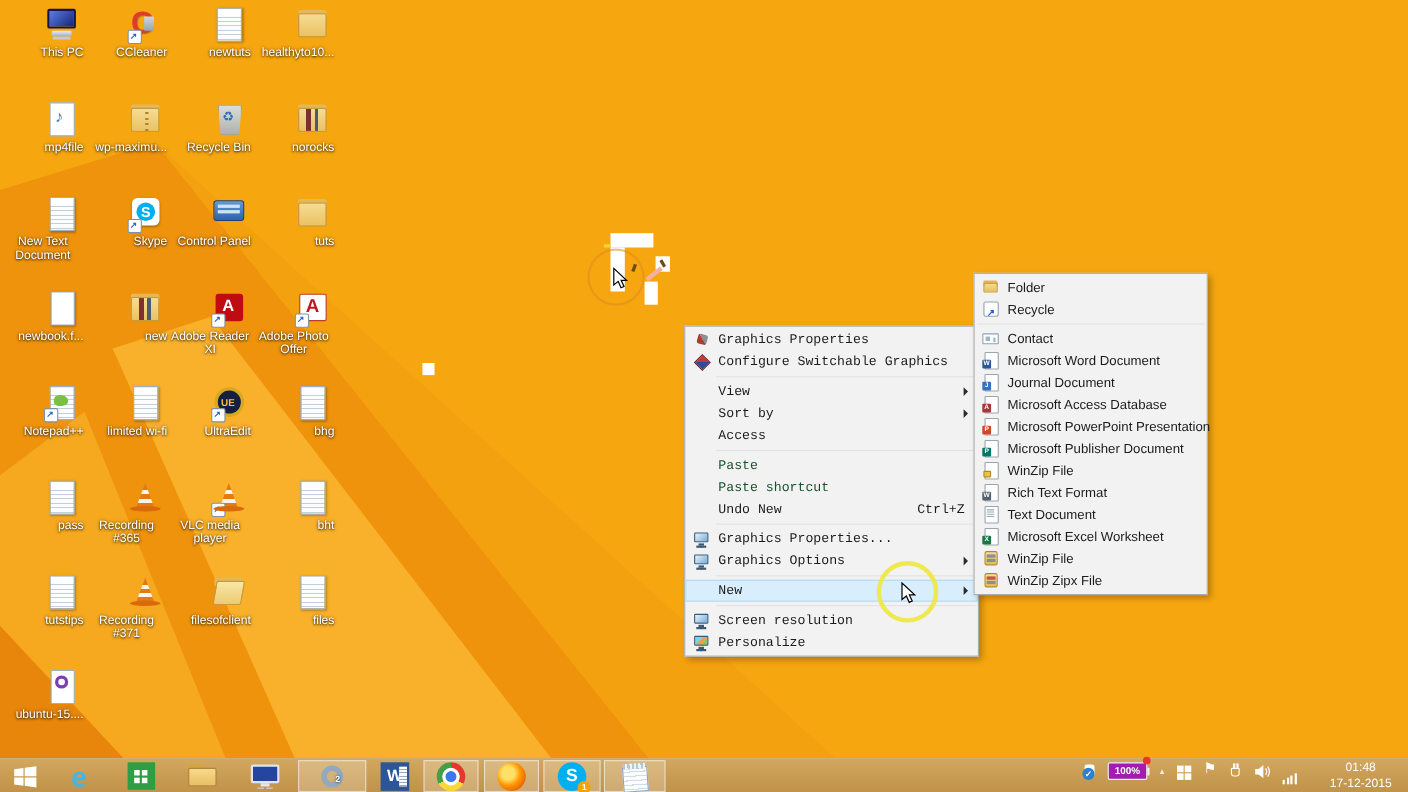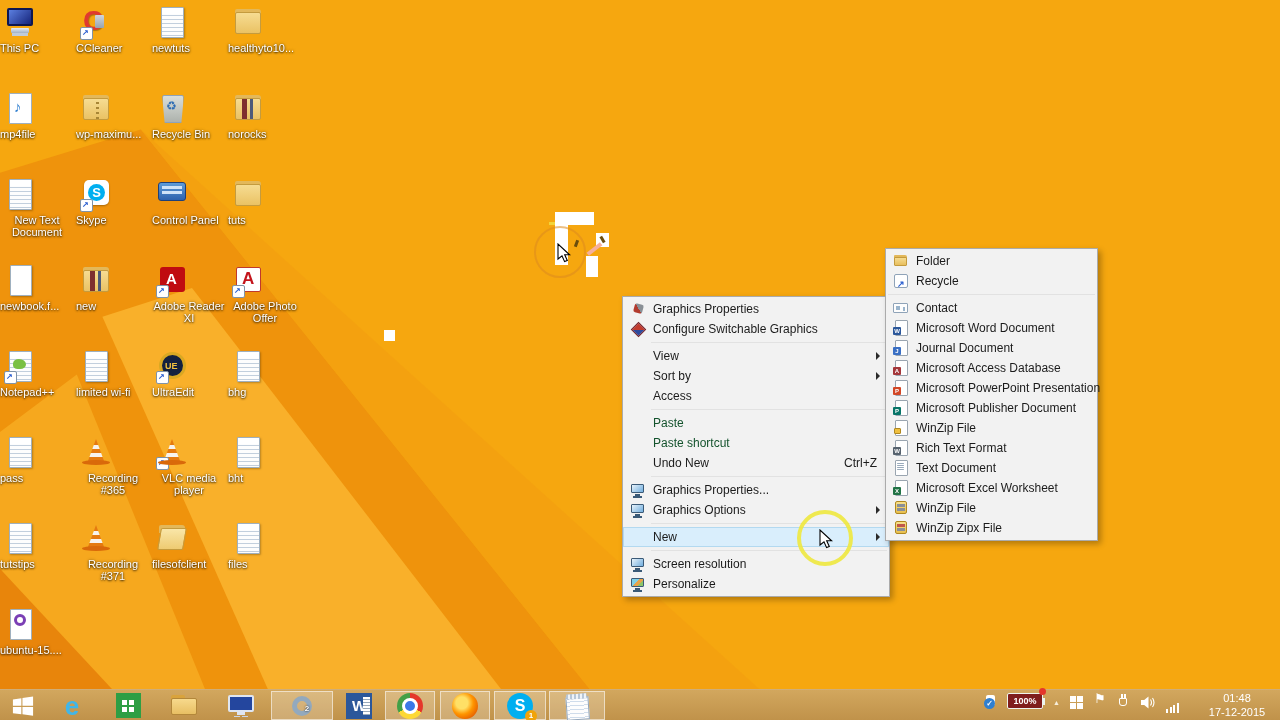--- a/index.html
+++ b/index.html
@@ -8,21 +8,21 @@
   .shard{position:absolute;inset:0;}
   #shard-dark{background:#ef930c;clip-path:polygon(11% 18%,0 24%,0 100%,48% 100%);}
   #shard-mid{background:#f29d11;clip-path:polygon(11% 18%,48% 100%,62% 100%);opacity:.55;}
   #shard-beam{background:#f9b02a;clip-path:polygon(8% 44%,15% 40%,41% 100%,22% 100%);}
   #shard-beam2{background:#f6a81e;clip-path:polygon(0 60%,6% 52%,17% 100%,0 100%);}
   #shard-deep{background:#e8850b;clip-path:polygon(0 79%,11% 100%,0 100%);}
 
   
   #icons{position:absolute;left:0;top:2px;display:grid;grid-template-columns:repeat(4,76px);
     grid-auto-rows:86px;width:306px;}
-  .dicon{display:flex;flex-direction:column;align-items:flex-start;padding-top:4px;cursor:default;}
+  .dicon{display:flex;flex-direction:column;align-items:flex-end;padding-top:4px;cursor:default;}
   .lbl{margin-top:2px;font-size:11px;line-height:12px;color:#fff;text-align:center;max-width:74px;
     text-shadow:0 1px 2px rgba(0,0,0,.75),0 0 3px rgba(0,0,0,.5);}
   .ic{position:relative;width:40px;height:34px;flex:none;}
   .ic::before,.ic::after{position:absolute;content:"";}
   
   .i-note::before{left:9px;top:1px;width:21px;height:29px;border:1px solid #9fb0bf;border-radius:1px;
     background-image:linear-gradient(#fff 0 6px,rgba(0,0,0,0) 6px),
       repeating-linear-gradient(#fdfdfd 0 3px,#c2cfdd 3px 4px);box-shadow:1px 1px 2px rgba(0,0,0,.25);}
   .i-file::before{left:10px;top:1px;width:20px;height:29px;background:#fff;border:1px solid #9fb0bf;
     border-radius:1px;box-shadow:1px 1px 2px rgba(0,0,0,.25);}
@@ -84,21 +84,21 @@
   .wrect{position:absolute;background:#fff;}
   .ring{position:absolute;border-radius:50%;}
   #ring-center{left:534px;top:226px;width:48px;height:48px;border:2px solid rgba(221,138,31,.55);}
   #ring-menu{left:797px;top:510px;width:48px;height:48px;border:4px solid rgba(238,232,62,.9);z-index:40;}
   #pink-line{position:absolute;left:586px;top:247px;width:17px;height:4px;background:#f5b09e;transform:rotate(-38deg);}
   .tick{position:absolute;width:3px;height:7px;background:#6b4d0c;}
 
   
   .menu{position:absolute;background:#f2f2f2;border:1px solid #ababab;box-shadow:3px 3px 6px rgba(0,0,0,.28);
     padding:2px 0;font-size:12px;color:#1b1b1b;z-index:20;box-sizing:border-box;}
-  #ctx-menu{left:622px;top:296px;width:268px;}
+  #ctx-menu{left:622px;top:296px;width:268px;font-family:Liberation Mono, monospace;}
   #new-menu{left:885px;top:248px;width:213px;z-index:21;}
   .cm-item{position:relative;height:20px;line-height:20px;padding-left:30px;white-space:nowrap;}
   .cm-item.disabled{color:#14532d;}
   .cm-item.hl{background:#d9eefc;outline:1px solid #b3d9f0;outline-offset:-1px;}
   .cm-sep{height:1px;background:#e2e2e2;margin:3px 2px 3px 28px;}
   .cm-sep.full{margin-left:2px;}
   .cm-shortcut{position:absolute;right:12px;}
   .cm-arrow{position:absolute;right:9px;top:6px;width:0;height:0;border-left:4px solid #2b2b2b;
     border-top:4px solid transparent;border-bottom:4px solid transparent;}
   .mi{position:absolute;left:7px;top:2px;width:16px;height:16px;}
@@ -180,21 +180,21 @@
     border:1px solid #8fa3b8;background-image:repeating-linear-gradient(#fdfdfd 0 3px,#cfdceb 3px 4px);}
   .a-notepad::after{content:"";position:absolute;left:2px;top:1px;width:20px;height:5px;background:#b7c6d6;
     background-image:repeating-linear-gradient(90deg,#b7c6d6 0 2px,#eef3f8 2px 4px);}
 
   
   .tray-ic{position:absolute;top:695px;z-index:31;}
   .t-sync{width:14px;height:15px;position:relative;}
   .t-sync::before{content:"";position:absolute;left:2px;top:0;width:9px;height:11px;background:#fff;border-radius:2px 2px 3px 3px;}
   .t-sync::after{content:"\2713";position:absolute;left:0;top:3px;width:11px;height:11px;background:#2f7fd0;
     border-radius:50%;color:#fff;font-size:8px;line-height:11px;text-align:center;font-weight:bold;}
-  .t-batt{width:36px;height:16px;background:#7f1d1d;border:1px solid #eef4ee;border-radius:2px;
+  .t-batt{width:36px;height:16px;background:#a21caf;border:1px solid #eef4ee;border-radius:2px;
     color:#fff;font-size:9px;font-weight:bold;line-height:15px;text-align:center;box-sizing:border-box;}
   .t-batt::after{content:"";position:absolute;right:-3px;top:4px;width:2px;height:7px;background:#eef4ee;}
   .t-dot{width:7px;height:7px;border-radius:50%;background:#e5372b;}
   .t-caret{color:#f7eedb;font-size:7px;line-height:10px;}
   .t-win{width:13px;height:13px;position:relative;}
   .t-win::before{content:"";position:absolute;left:0;top:0;width:6px;height:6px;background:#fff;
     box-shadow:7px 0 0 #fff,0 7px 0 #fff,7px 7px 0 #fff;}
   .t-flag{color:#fff;font-size:13px;line-height:14px;}
   .t-plug{width:12px;height:15px;position:relative;}
   .t-plug::before{content:"";position:absolute;left:2px;top:5px;width:8px;height:8px;border:1px solid #fff;

